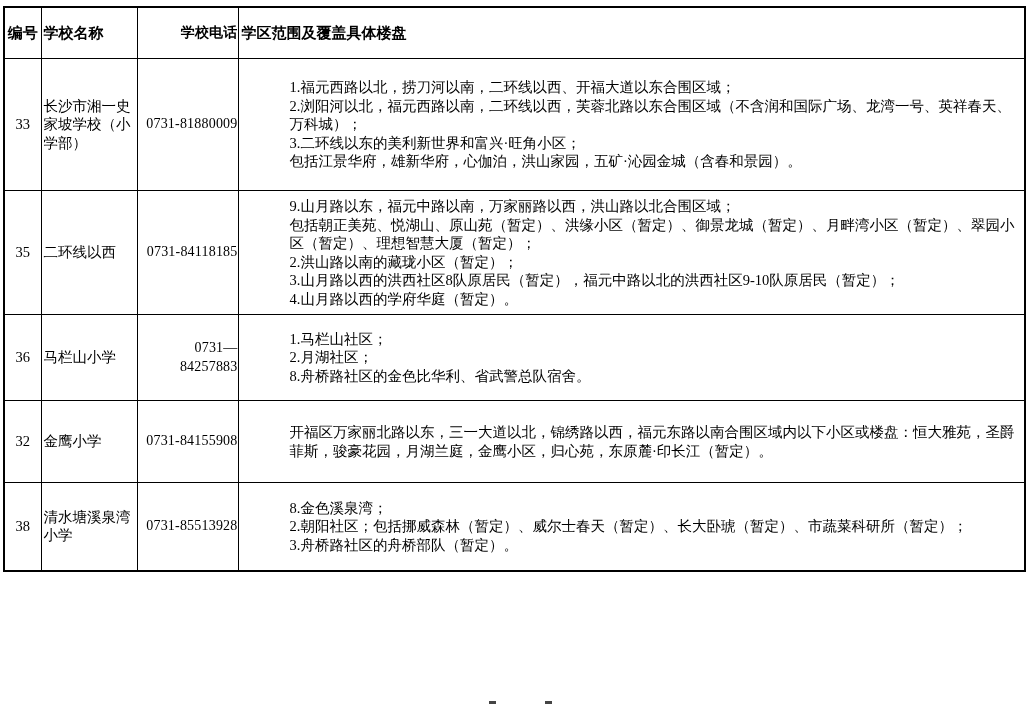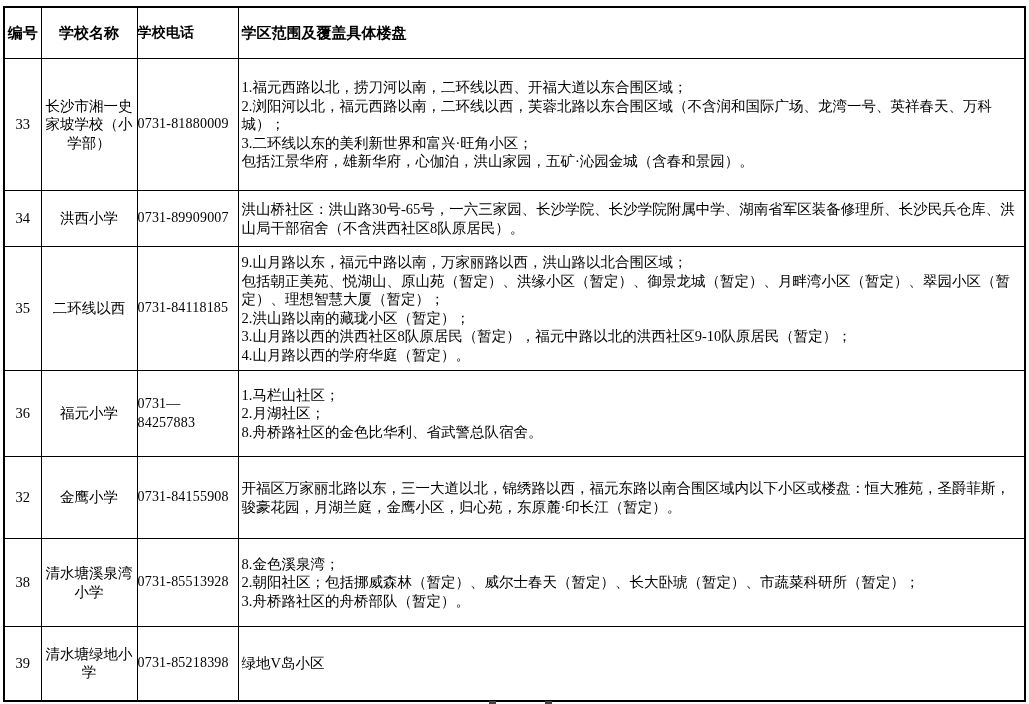--- a/index.html
+++ b/index.html
@@ -23,24 +23,24 @@
     line-height:18.5px;
     overflow:hidden;
   }
   th{
     font-size:15px;
     font-weight:bold;
     text-align:center;
     height:46px;
   }
   .c-id{width:37px;text-align:center;}
-  .c-name{width:96px;text-align:center;padding:0 2px;}
-  .c-phone{width:101px;text-align:left;font-size:14px;letter-spacing:0.2px;margin-left:28px;}
+  .c-name{width:96px;text-align:left;padding:0 2px;}
+  .c-phone{width:101px;text-align:right;font-size:14px;letter-spacing:0.2px;margin-left:28px;}
   .c-district{text-align:left;padding:2px 4px 2px 3px;}
-  .c-district .line{white-space:normal;word-break:break-all;}
+  .c-district .line{white-space:normal;word-break:break-all;margin-left:48px;}
   tr.r33{height:132px;}
   tr.r34{height:56px;}
   tr.r35{height:124px;}
   tr.r36{height:86px;}
   tr.r37{height:82px;}
   tr.r38{height:88px;}
   tr.r39{height:74px;}
   
   .cutoff{position:absolute;top:701px;height:3px;background:#444;}
   .cutoff.a{left:489px;width:7px;}
@@ -70,45 +70,37 @@
     <td class="c-name">长沙市湘一史家坡学校（小学部）</td>
     <td class="c-phone">0731-81880009</td>
     <td class="c-district">
       <div class="line">1.福元西路以北，捞刀河以南，二环线以西、开福大道以东合围区域；</div>
       <div class="line">2.浏阳河以北，福元西路以南，二环线以西，芙蓉北路以东合围区域（不含润和国际广场、龙湾一号、英祥春天、万科城）；</div>
       <div class="line">3.二环线以东的美利新世界和富兴·旺角小区；</div>
       <div class="line">包括江景华府，雄新华府，心伽泊，洪山家园，五矿·沁园金城（含春和景园）。</div>
     </td>
   </tr>
 
-  <tr class="r34">
-    <td class="c-id">34</td>
-    <td class="c-name">洪西小学</td>
-    <td class="c-phone">0731-89909007</td>
-    <td class="c-district">
-      <div class="line">洪山桥社区：洪山路30号-65号，一六三家园、长沙学院、长沙学院附属中学、湖南省军区装备修理所、长沙民兵仓库、洪山局干部宿舍（不含洪西社区8队原居民）。</div>
-    </td>
-  </tr>
 
   <tr class="r35">
     <td class="c-id">35</td>
     <td class="c-name">二环线以西</td>
     <td class="c-phone">0731-84118185</td>
     <td class="c-district">
       <div class="line">9.山月路以东，福元中路以南，万家丽路以西，洪山路以北合围区域；</div>
       <div class="line">包括朝正美苑、悦湖山、原山苑（暂定）、洪缘小区（暂定）、御景龙城（暂定）、月畔湾小区（暂定）、翠园小区（暂定）、理想智慧大厦（暂定）；</div>
       <div class="line">2.洪山路以南的藏珑小区（暂定）；</div>
       <div class="line">3.山月路以西的洪西社区8队原居民（暂定），福元中路以北的洪西社区9-10队原居民（暂定）；</div>
       <div class="line">4.山月路以西的学府华庭（暂定）。</div>
     </td>
   </tr>
 
   <tr class="r36">
     <td class="c-id">36</td>
-    <td class="c-name">福元小学</td>
+    <td class="c-name">马栏山小学</td>
     <td class="c-phone">0731—84257883</td>
     <td class="c-district">
       <div class="line">1.马栏山社区；</div>
       <div class="line">2.月湖社区；</div>
       <div class="line">8.舟桥路社区的金色比华利、省武警总队宿舍。</div>
     </td>
   </tr>
 
   <tr class="r37">
     <td class="c-id">32</td>
@@ -123,26 +115,18 @@
     <td class="c-id">38</td>
     <td class="c-name">清水塘溪泉湾小学</td>
     <td class="c-phone">0731-85513928</td>
     <td class="c-district">
       <div class="line">8.金色溪泉湾；</div>
       <div class="line">2.朝阳社区；包括挪威森林（暂定）、威尔士春天（暂定）、长大卧琥（暂定）、市蔬菜科研所（暂定）；</div>
       <div class="line">3.舟桥路社区的舟桥部队（暂定）。</div>
     </td>
   </tr>
 
-  <tr class="r39">
-    <td class="c-id">39</td>
-    <td class="c-name">清水塘绿地小学</td>
-    <td class="c-phone">0731-85218398</td>
-    <td class="c-district">
-      <div class="line">绿地V岛小区</div>
-    </td>
-  </tr>
 </tbody>
     </table>
 </div>
 
 <div class="cutoff a"></div>
 <div class="cutoff b"></div>
 
 </body></html>

